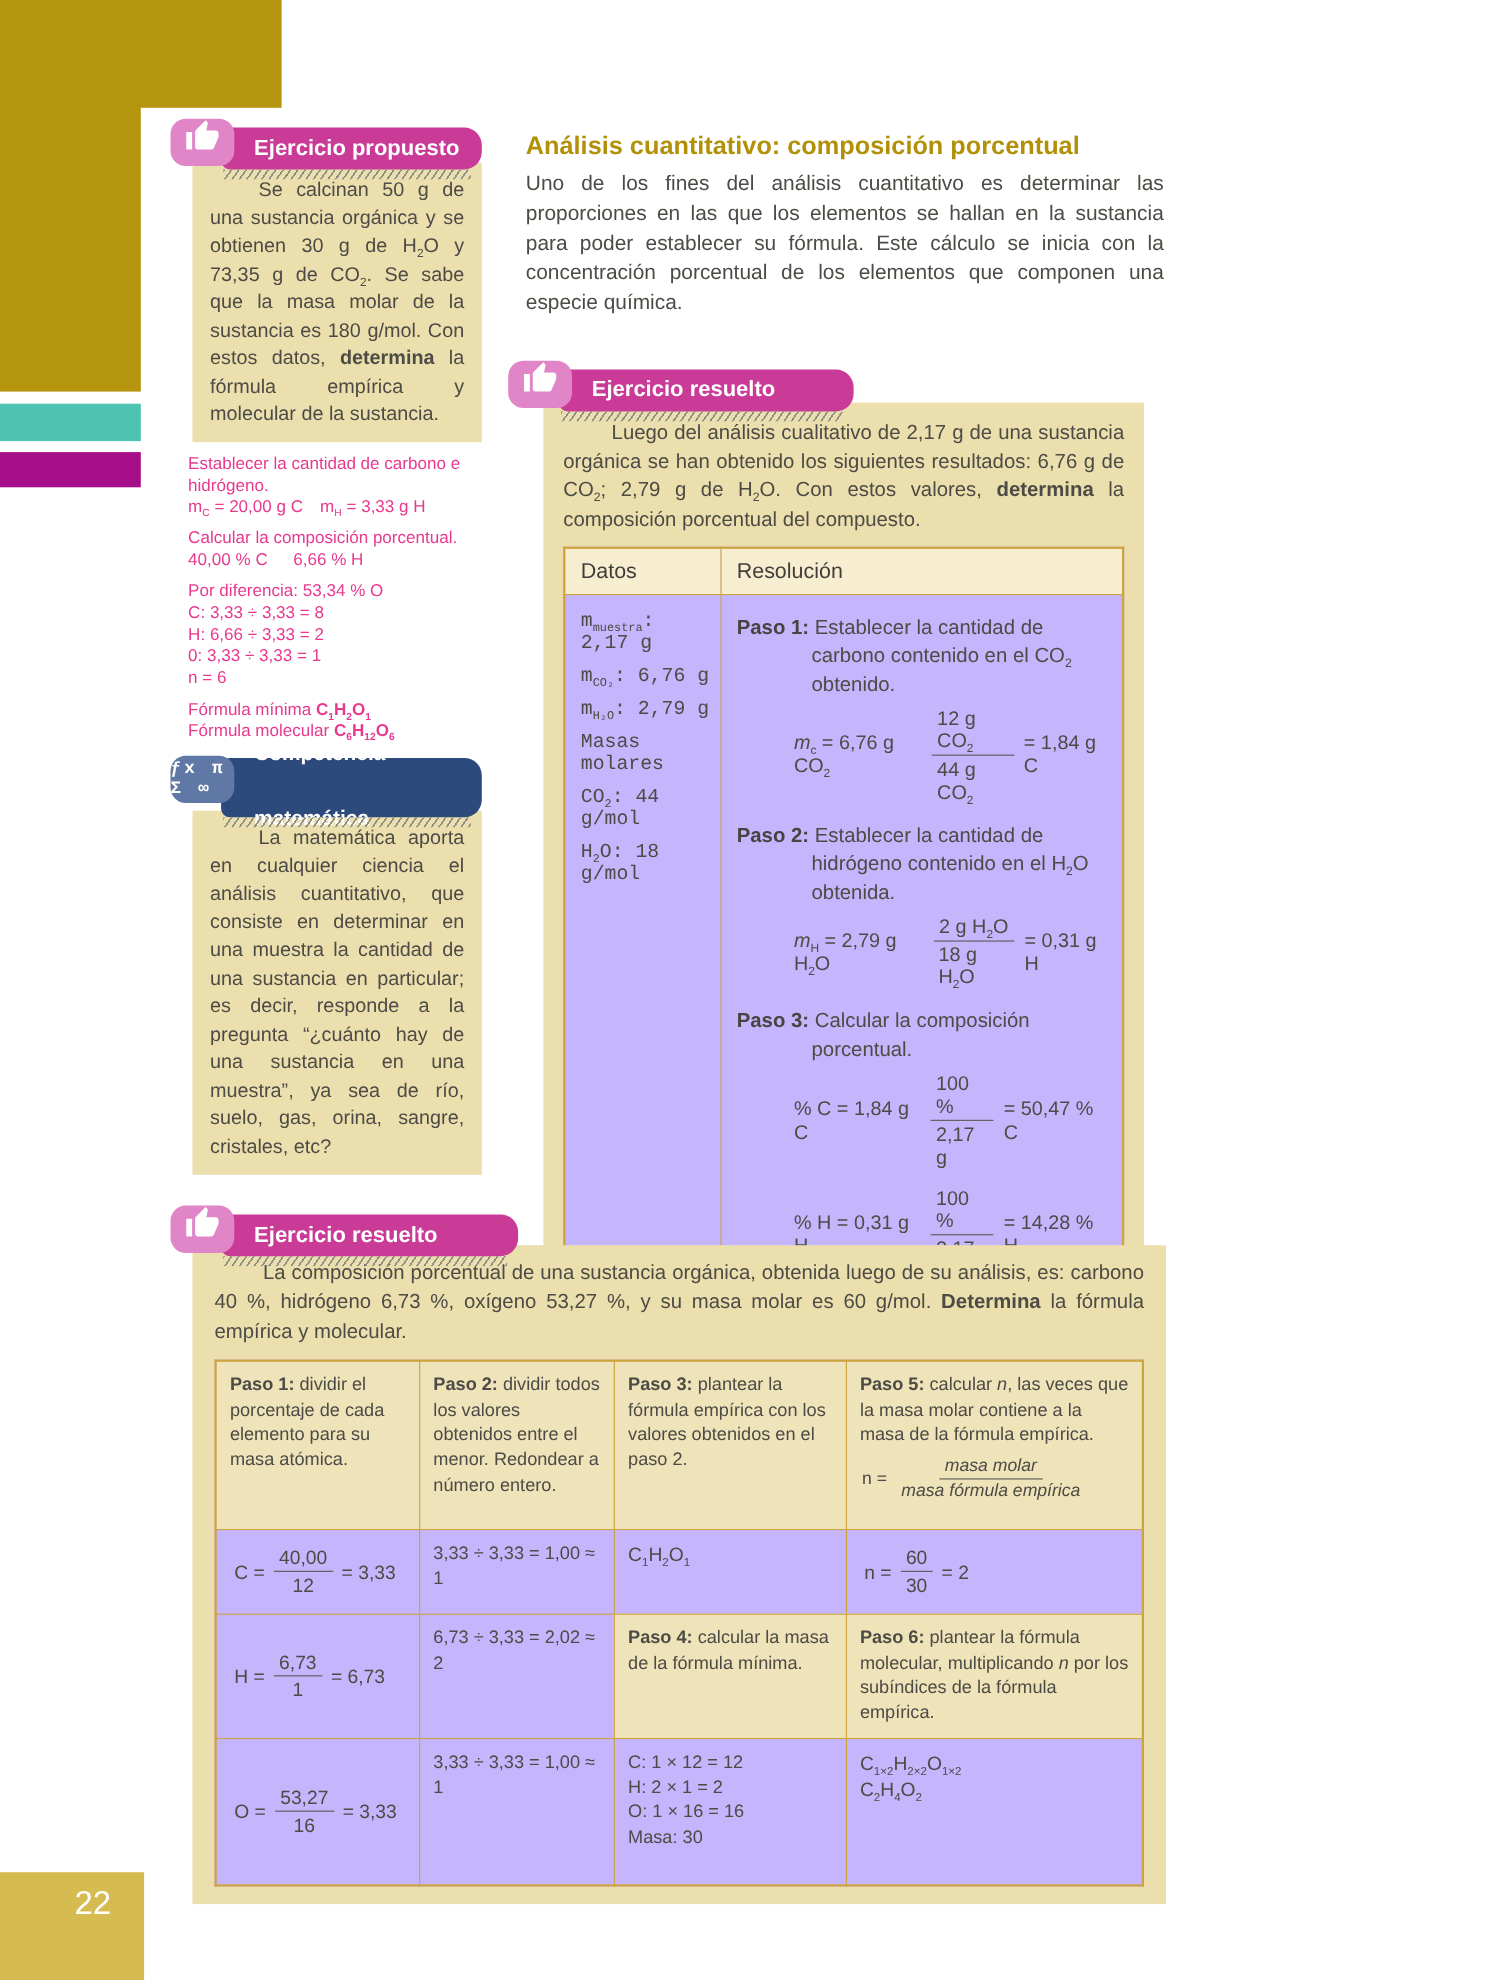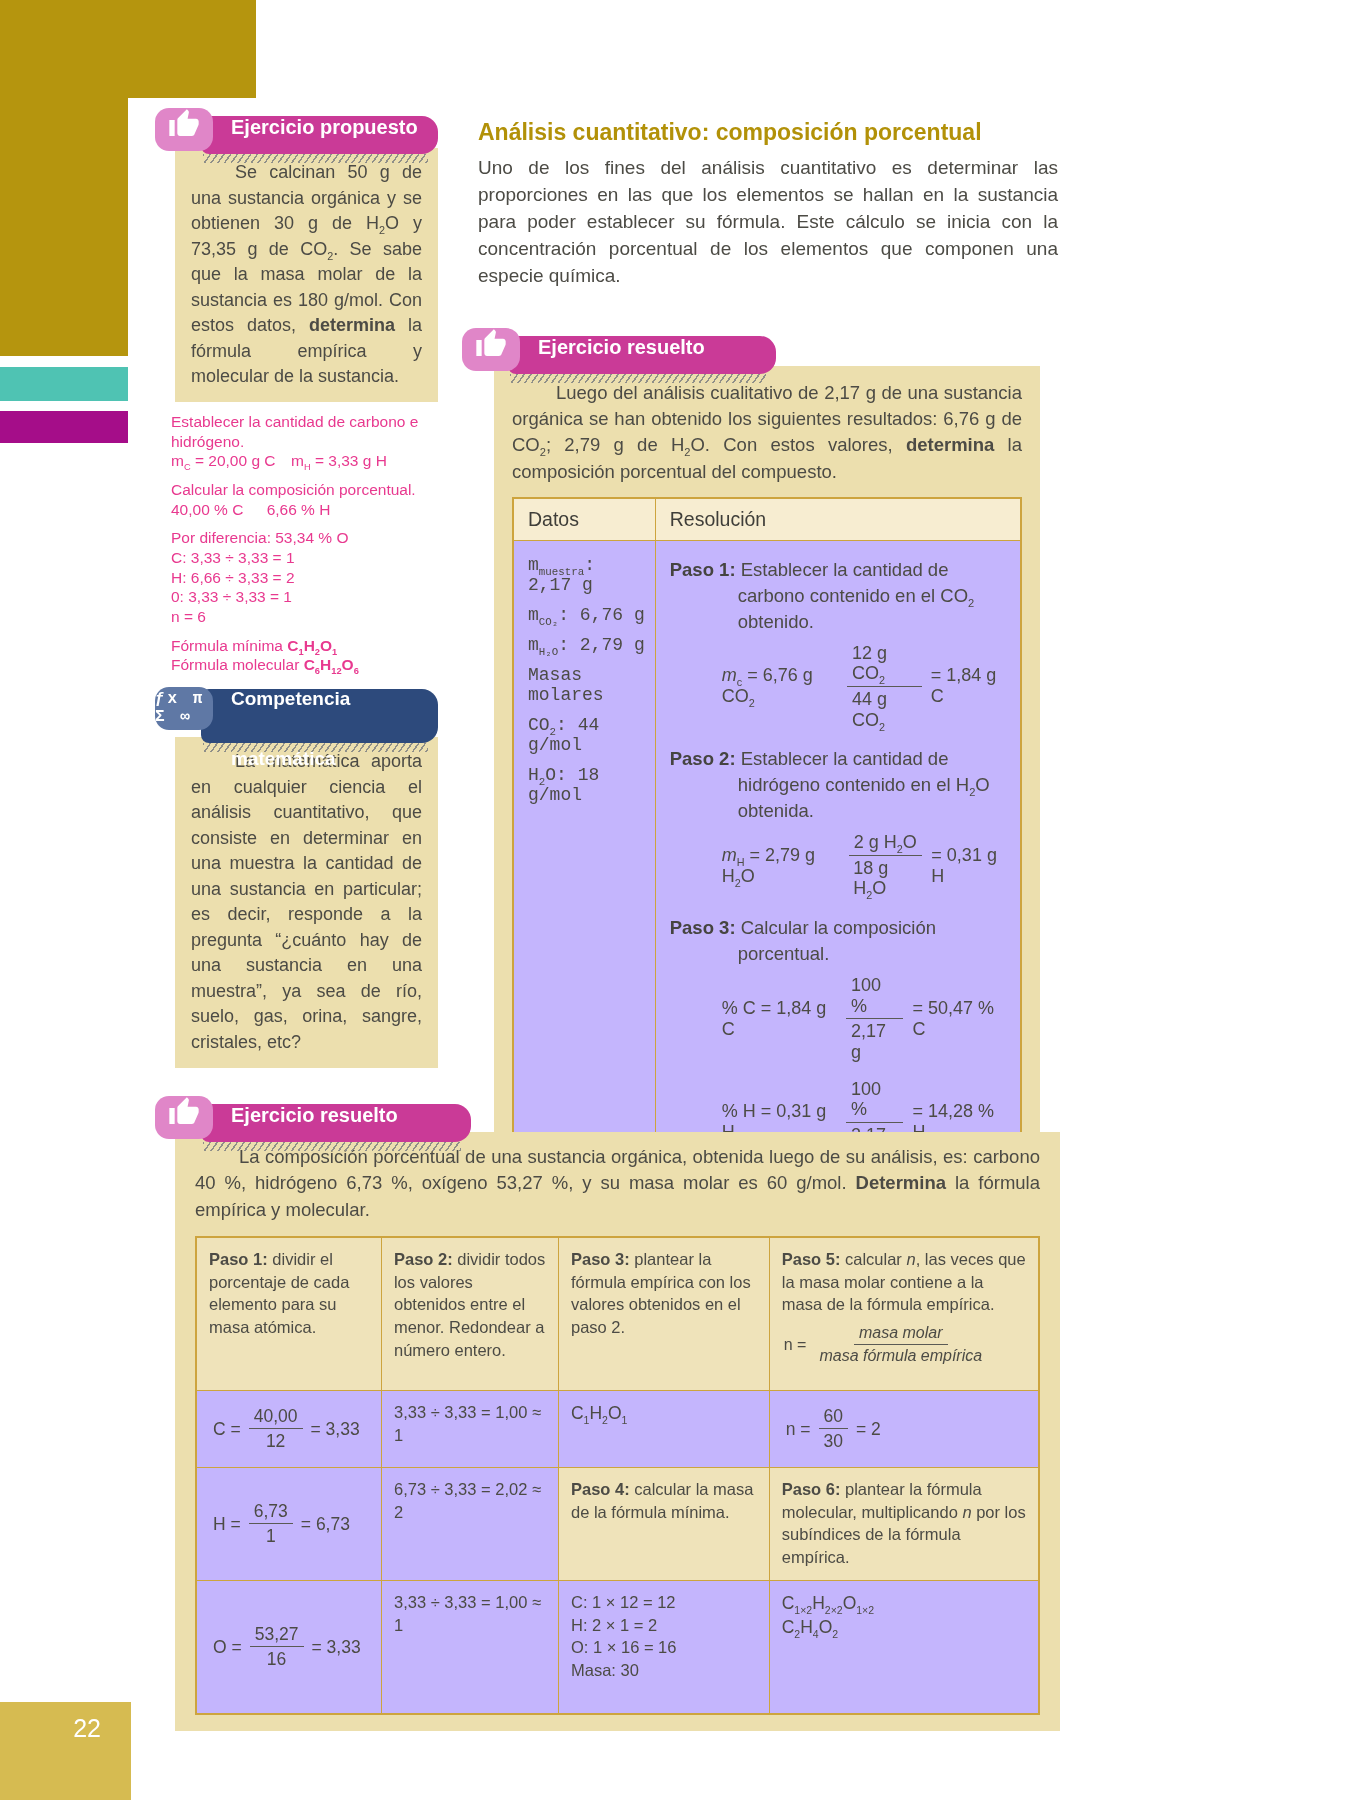--- a/index.html
+++ b/index.html
@@ -6,30 +6,30 @@
   .page{position:relative;width:1350px;height:1800px;background:#ffffff;overflow:hidden;
         font-family:"Liberation Sans","DejaVu Sans",sans-serif;color:#4c4b45;}
 
   
   .deco{position:absolute;}
   .gold-a{left:0;top:0;width:256px;height:98px;background:#b5950e;}
   .gold-b{left:0;top:0;width:128px;height:356px;background:#b5950e;}
   .teal-bar{left:0;top:367px;width:128px;height:34px;background:#4fc3b3;}
   .magenta-bar{left:0;top:411px;width:128px;height:32px;background:#a50d89;}
   .pagenum-block{left:0;top:1702px;width:131px;height:98px;background:#d6bb51;}
-  .pagenum{position:absolute;right:30px;top:12px;color:#ffffff;font-size:25px;}
+  .pagenum{position:absolute;right:30px;top:12px;color:#ffffff;font-size:30px;}
 
   
   .banner{display:flex;align-items:flex-start;position:relative;z-index:3;}
   .badge{width:58px;height:43px;border-radius:14px;flex:none;display:flex;
          justify-content:center;position:relative;z-index:4;font-family:Liberation Mono, monospace;}
   .badge-pink{background:#e086c8;}
   .badge-blue{background:#5f78a5;flex-direction:column;color:#fff;font-weight:bold;
               font-size:16px;letter-spacing:3px;line-height:1.15;}
-  .bar{position:relative;flex:1;display:flex;align-items:flex-start;margin-left:-12px;
+  .bar{position:relative;flex:1;display:flex;align-items:center;margin-left:-12px;
        border-radius:8px 16px 16px 8px;padding-left:30px;color:#ffffff;font-weight:bold;}
   .bar-pink{background:#ca3a97;height:38px;margin-top:8px;font-size:20px;}
   .bar-blue{background:#2d4a7c;height:54px;margin-top:2px;font-size:19px;}
   .bar-blue .two{display:flex;flex-direction:column;line-height:1.1;gap:39px;}
   .hatch{position:absolute;left:2px;right:10px;top:100%;height:9px;
          background:repeating-linear-gradient(125deg,#8f8f89 0 1.5px,rgba(0,0,0,0) 1.5px 5.5px);}
 
   
   .tanbox{background:#ecdfae;position:relative;z-index:1;box-sizing:border-box;}
   .first-indent{text-indent:44px;}
@@ -116,21 +116,21 @@
     <div class="tanbox first-indent">Se calcinan 50 g de una sustancia orgánica y se obtienen 30 g de H<sub>2</sub>O y 73,35 g de CO<sub>2</sub>. Se sabe que la masa molar de la sustancia es 180 g/mol. Con estos datos, <b>determina</b> la fórmula empírica y molecular de la sustancia.</div>
 
     <div class="pink-notes">
         <div class="pink-line">Establecer la cantidad de carbono e hidrógeno.</div>
         <div class="pink-line">m<sub>C</sub> = 20,00 g C  m<sub>H</sub> = 3,33 g H</div>
         <div class="pink-line"></div>
         <div class="pink-line">Calcular la composición porcentual.</div>
         <div class="pink-line">40,00 % C  6,66 % H</div>
         <div class="pink-line"></div>
         <div class="pink-line">Por diferencia: 53,34 % O</div>
-        <div class="pink-line">C: 3,33 ÷ 3,33 = 1</div>
+        <div class="pink-line">C: 3,33 ÷ 3,33 = 8</div>
         <div class="pink-line">H: 6,66 ÷ 3,33 = 2</div>
         <div class="pink-line">0: 3,33 ÷ 3,33 = 1</div>
         <div class="pink-line">n = 6</div>
         <div class="pink-line"></div>
         <div class="pink-line">Fórmula mínima <b>C<sub>1</sub>H<sub>2</sub>O<sub>1</sub></b></div>
         <div class="pink-line">Fórmula molecular <b>C<sub>6</sub>H<sub>12</sub>O<sub>6</sub></b></div>
       </div>
 
     <div class="banner comp-banner">
       <div class="badge badge-blue">

